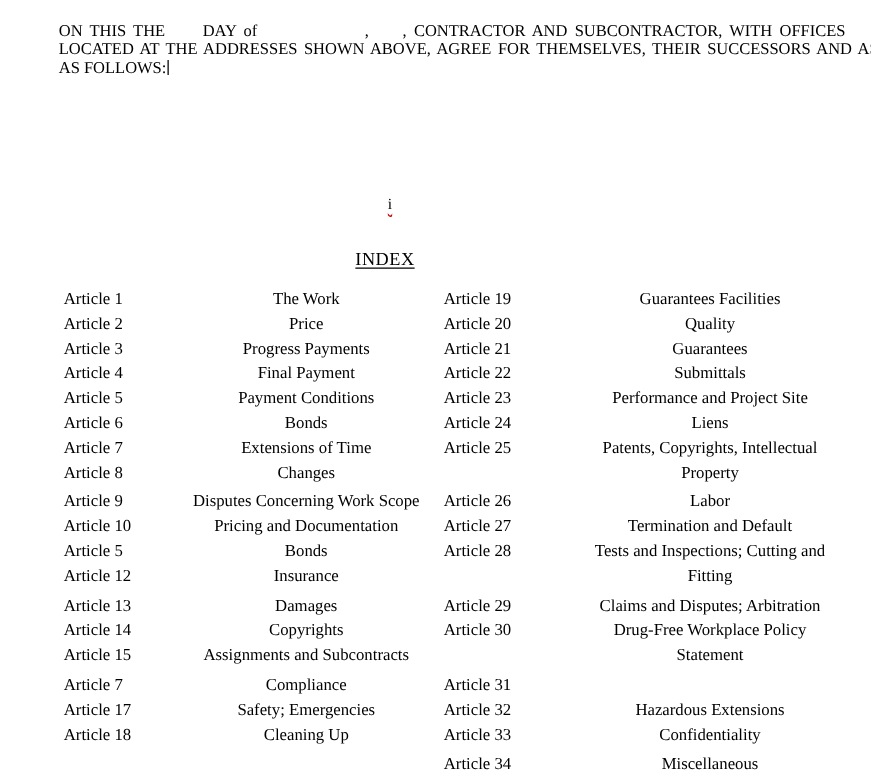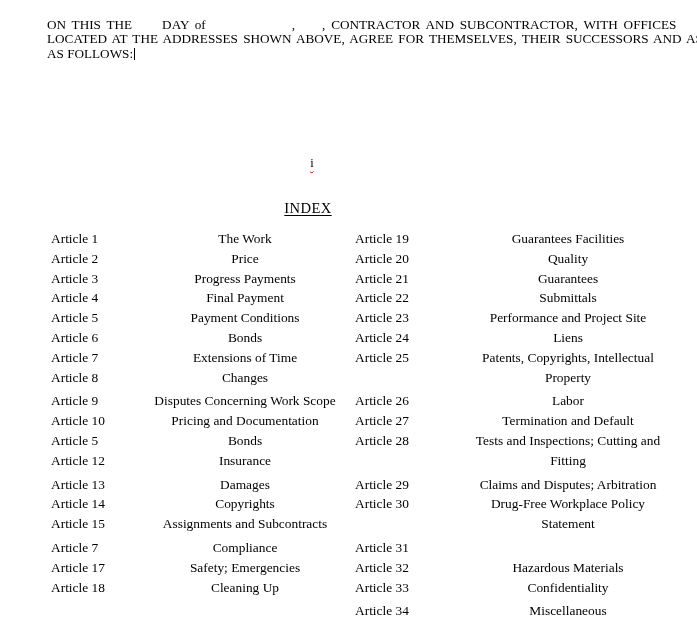--- a/index.html
+++ b/index.html
@@ -233,21 +233,21 @@
             <span class="num">Article 18</span>
             <span class="title">Cleaning Up</span>
           </div>
         </div>
         <div class="half right">
           <div class="entry">
             <span class="num">Article 31</span>
           </div>
           <div class="entry">
             <span class="num">Article 32</span>
-            <span class="title">Hazardous Materials</span>
+            <span class="title">Hazardous Extensions</span>
           </div>
           <div class="entry">
             <span class="num">Article 33</span>
             <span class="title">Confidentiality</span>
           </div>
         </div>
       </div>
       <div class="row">
         <div class="half left"></div>
         <div class="half right">

